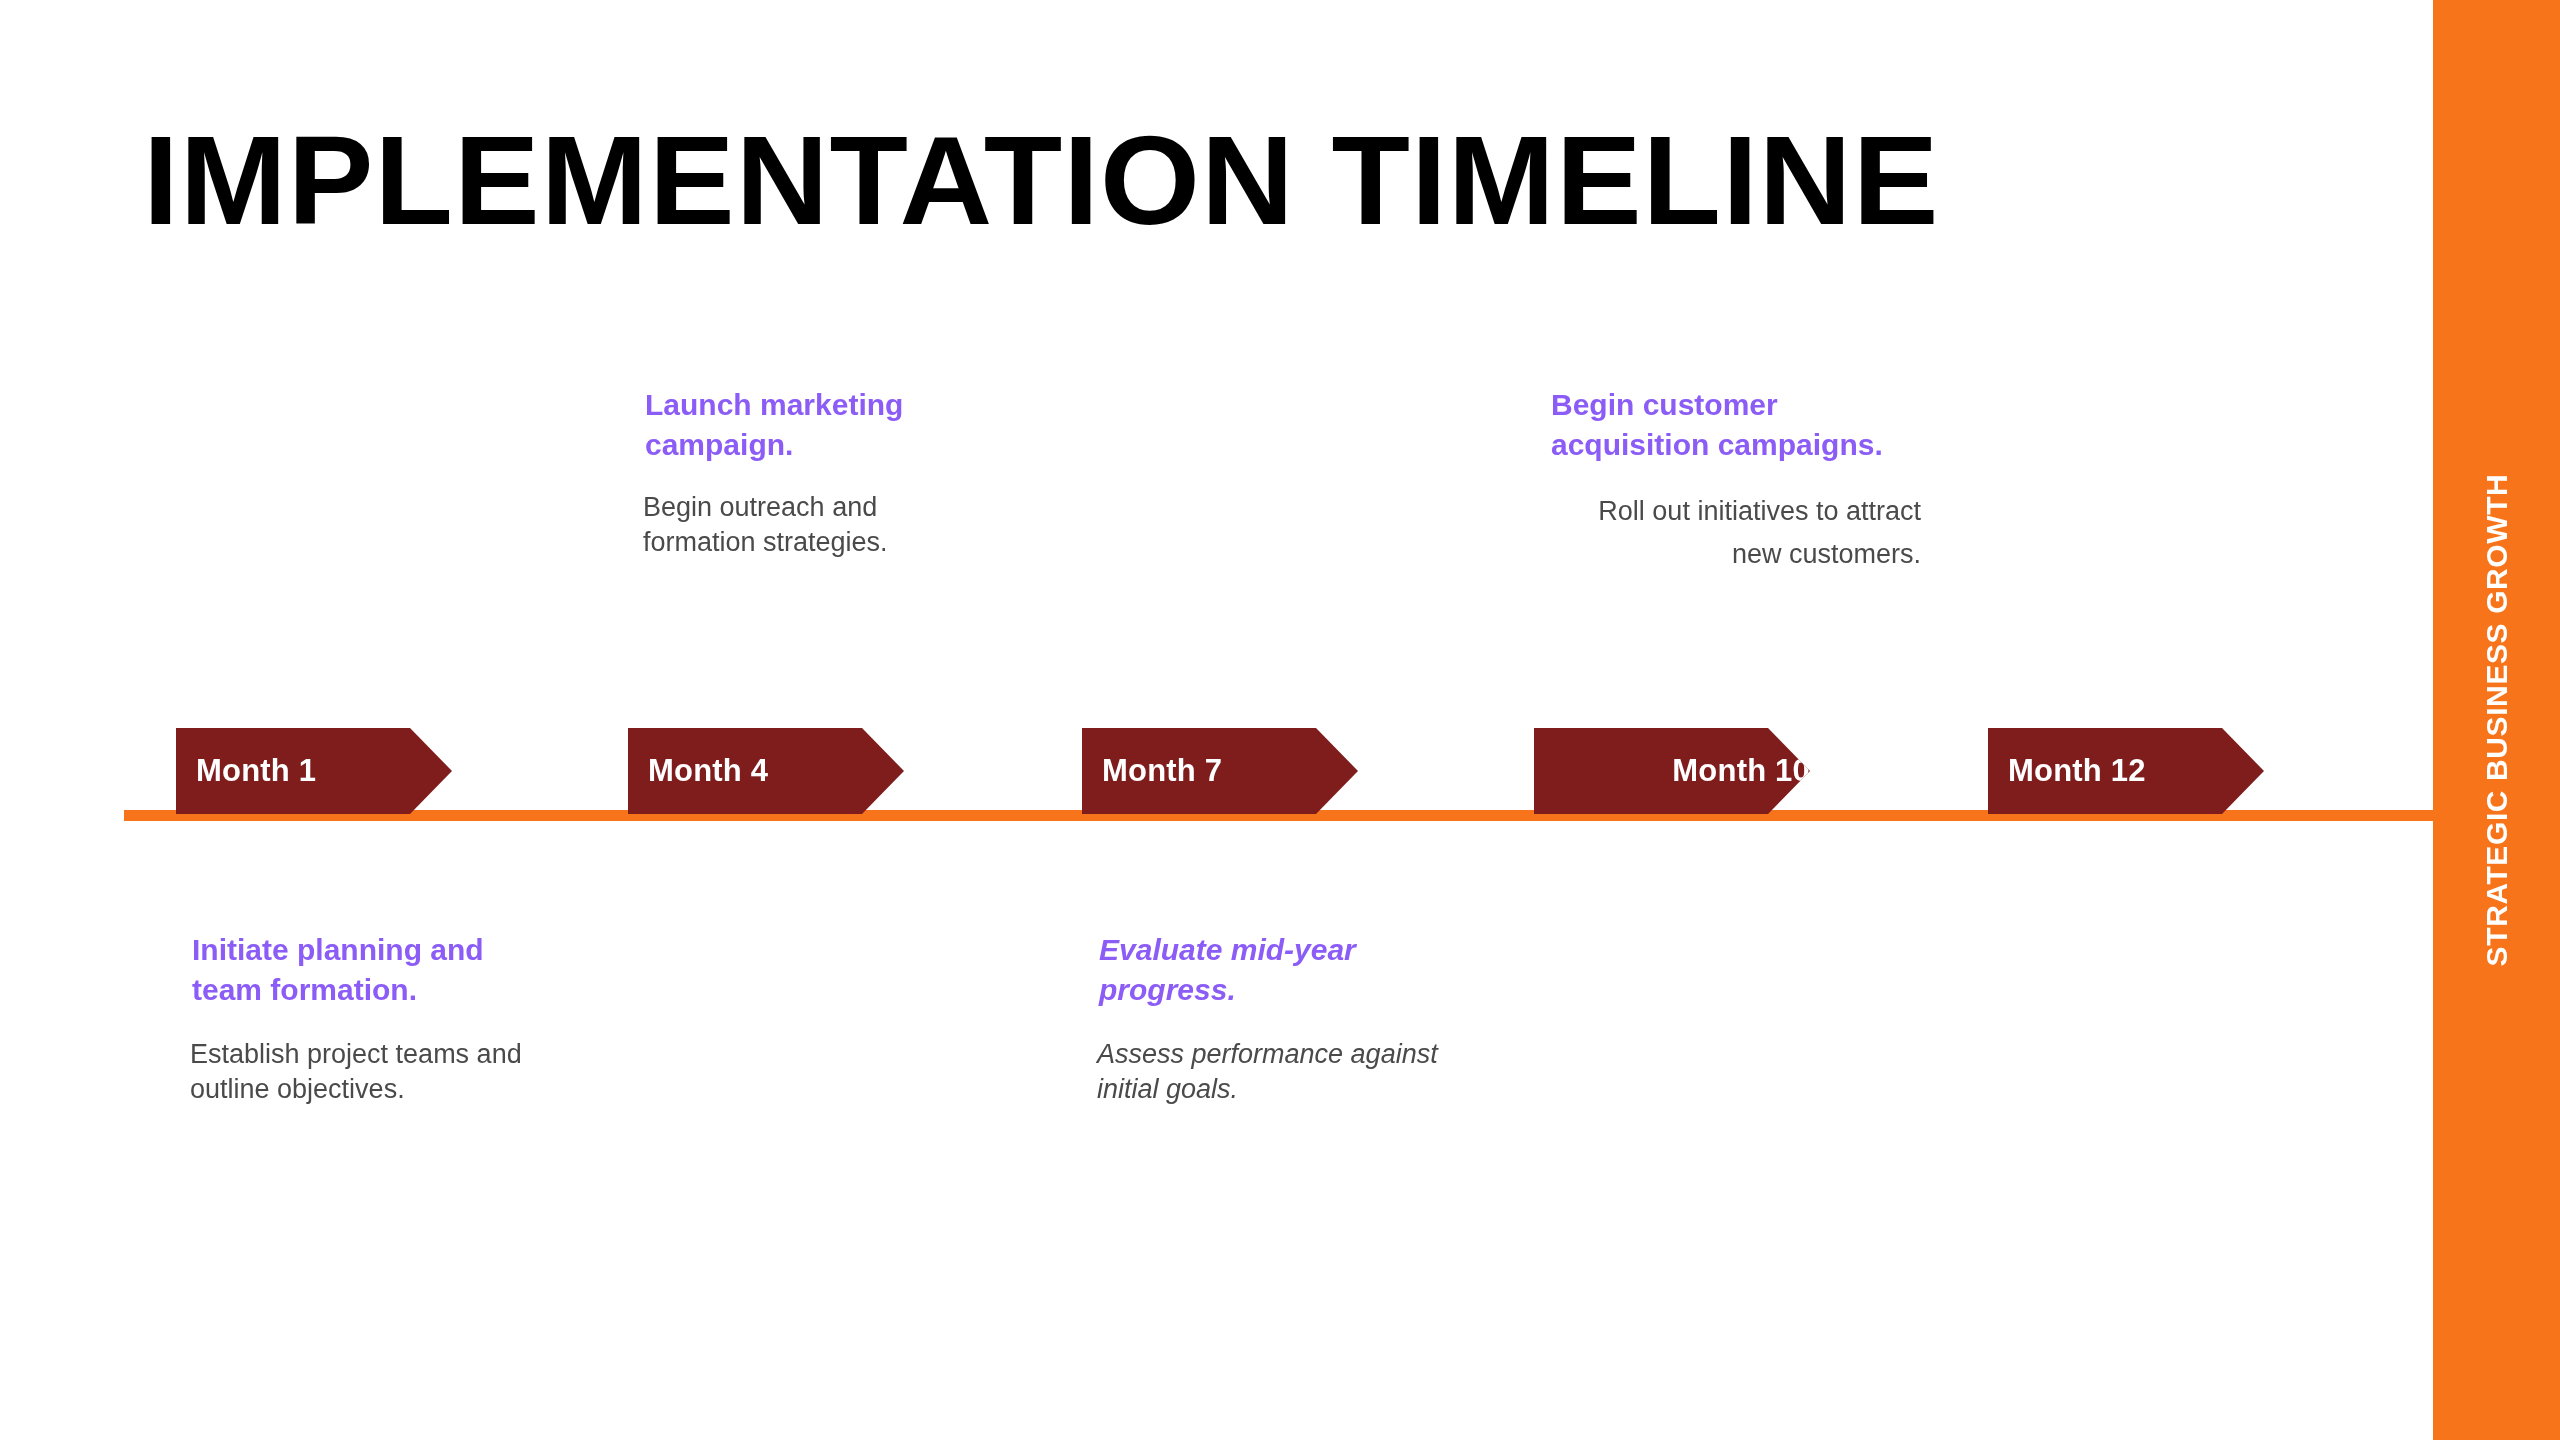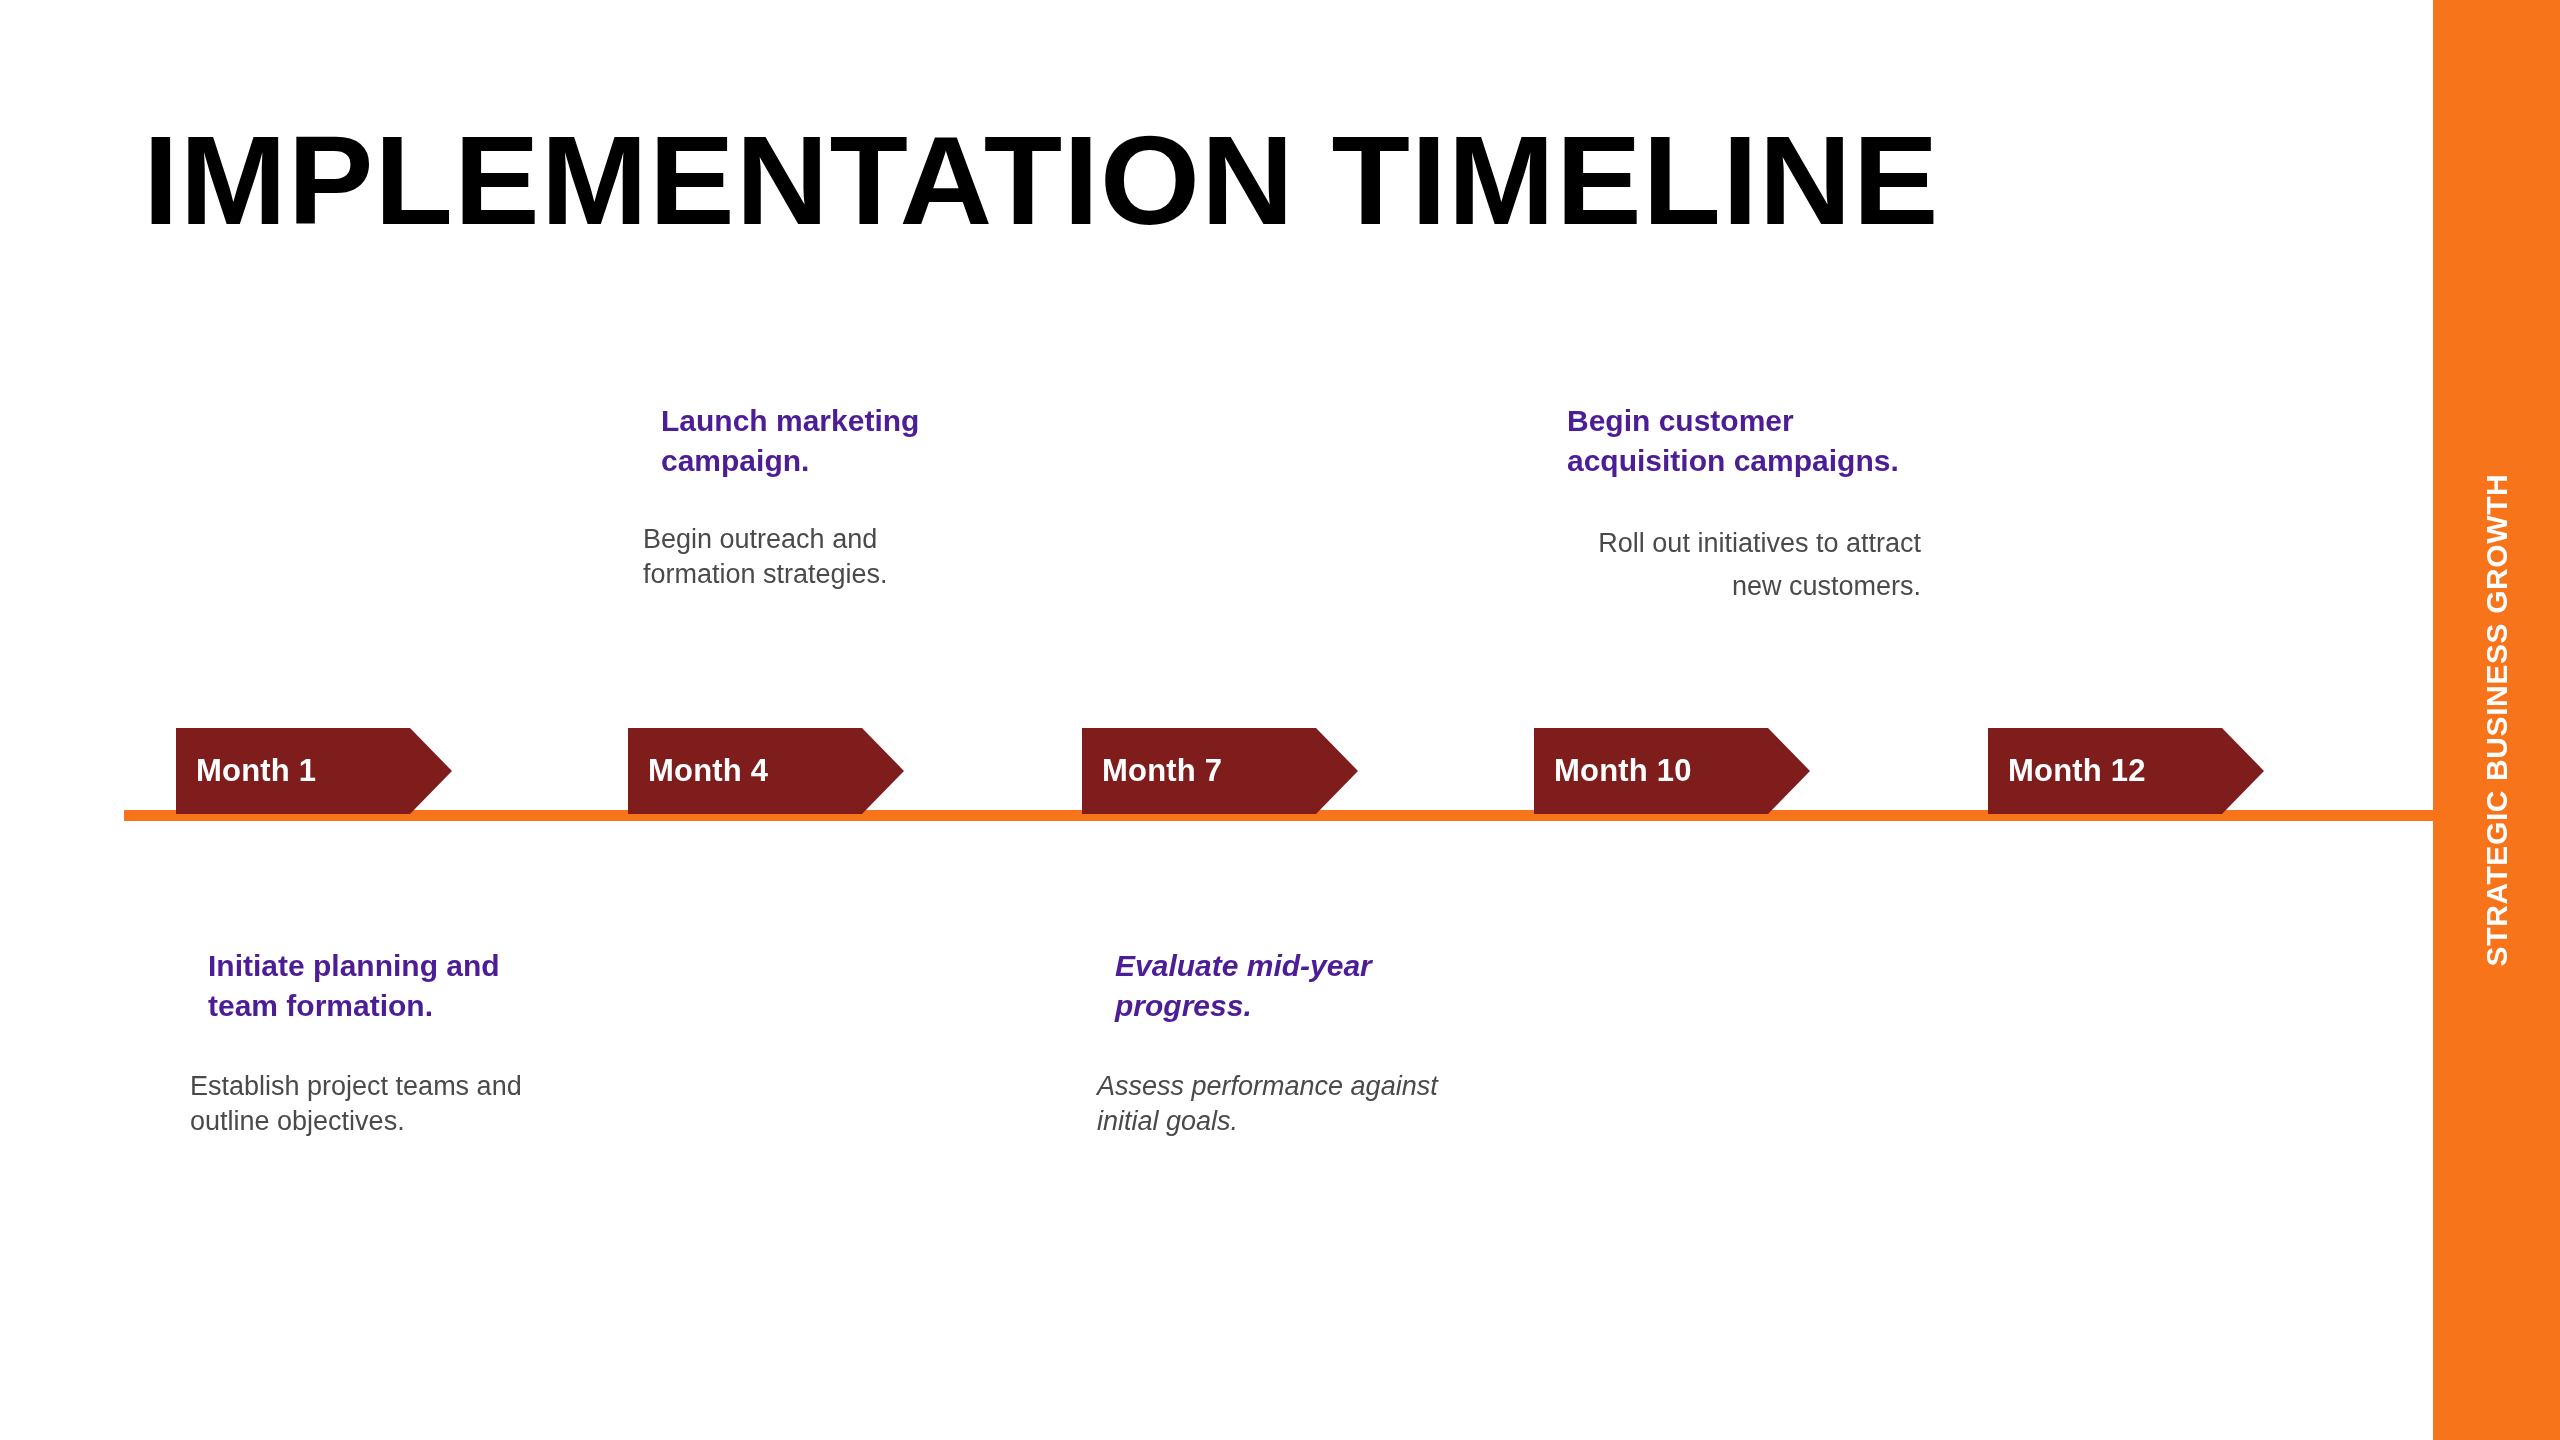--- a/index.html
+++ b/index.html
@@ -91,22 +91,22 @@
 
   
   .desc {
     position: absolute;
     width: 330px;
   }
   .desc-title {
     font-weight: 700;
     font-size: 30px;
     line-height: 1.32;
-    color: #4c1d95;
-    margin: 18px;
+    color: #8b5cf6;
+    margin: 2px;
   }
   .desc-body {
     font-weight: 400;
     font-size: 27px;
     line-height: 1.30;
     color: #4a4a4a;
     margin: 0;
     padding-top: 26px;
   }
   .desc.above .desc-body {
@@ -145,21 +145,21 @@
   </div>
 
   <div class="marker" style="left:1082px; width:276px;">
     <span class="marker-label">Month 7</span>
   </div>
   <div class="desc below wide" style="left:1097px; top:928px;font-style:italic;">
     <p class="desc-title">Evaluate mid-year progress.</p>
     <p class="desc-body">Assess performance against initial goals.</p>
   </div>
 
-  <div class="marker" style="left:1534px; width:276px;">
+  <div class="marker" style="left:1534px; width:276px;justify-content:flex-end;">
     <span class="marker-label">Month 10</span>
   </div>
   <div class="desc above wide airy" style="left:1549px; top:383px;">
     <p class="desc-title">Begin customer acquisition campaigns.</p>
     <p class="desc-body">Roll out initiatives to attract new customers.</p>
   </div>
 
   <div class="marker" style="left:1988px; width:276px;">
     <span class="marker-label">Month 12</span>
   </div>

